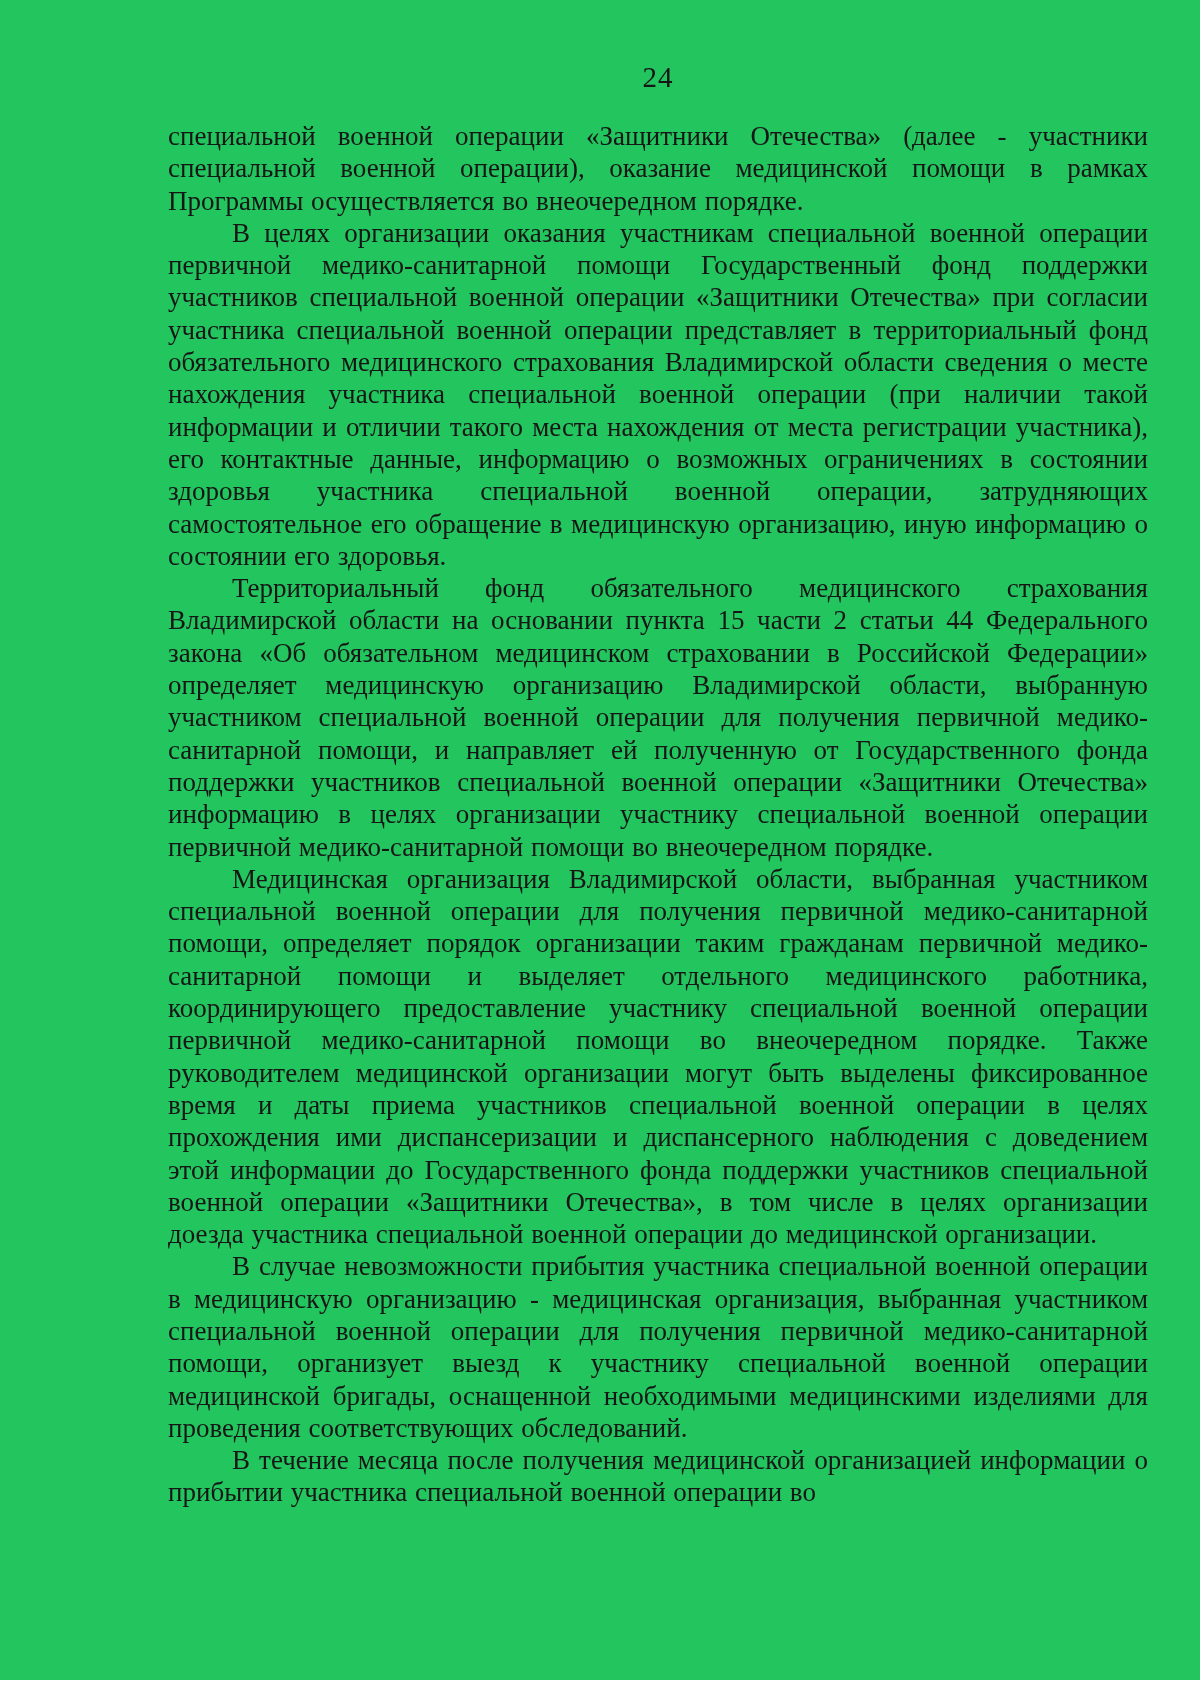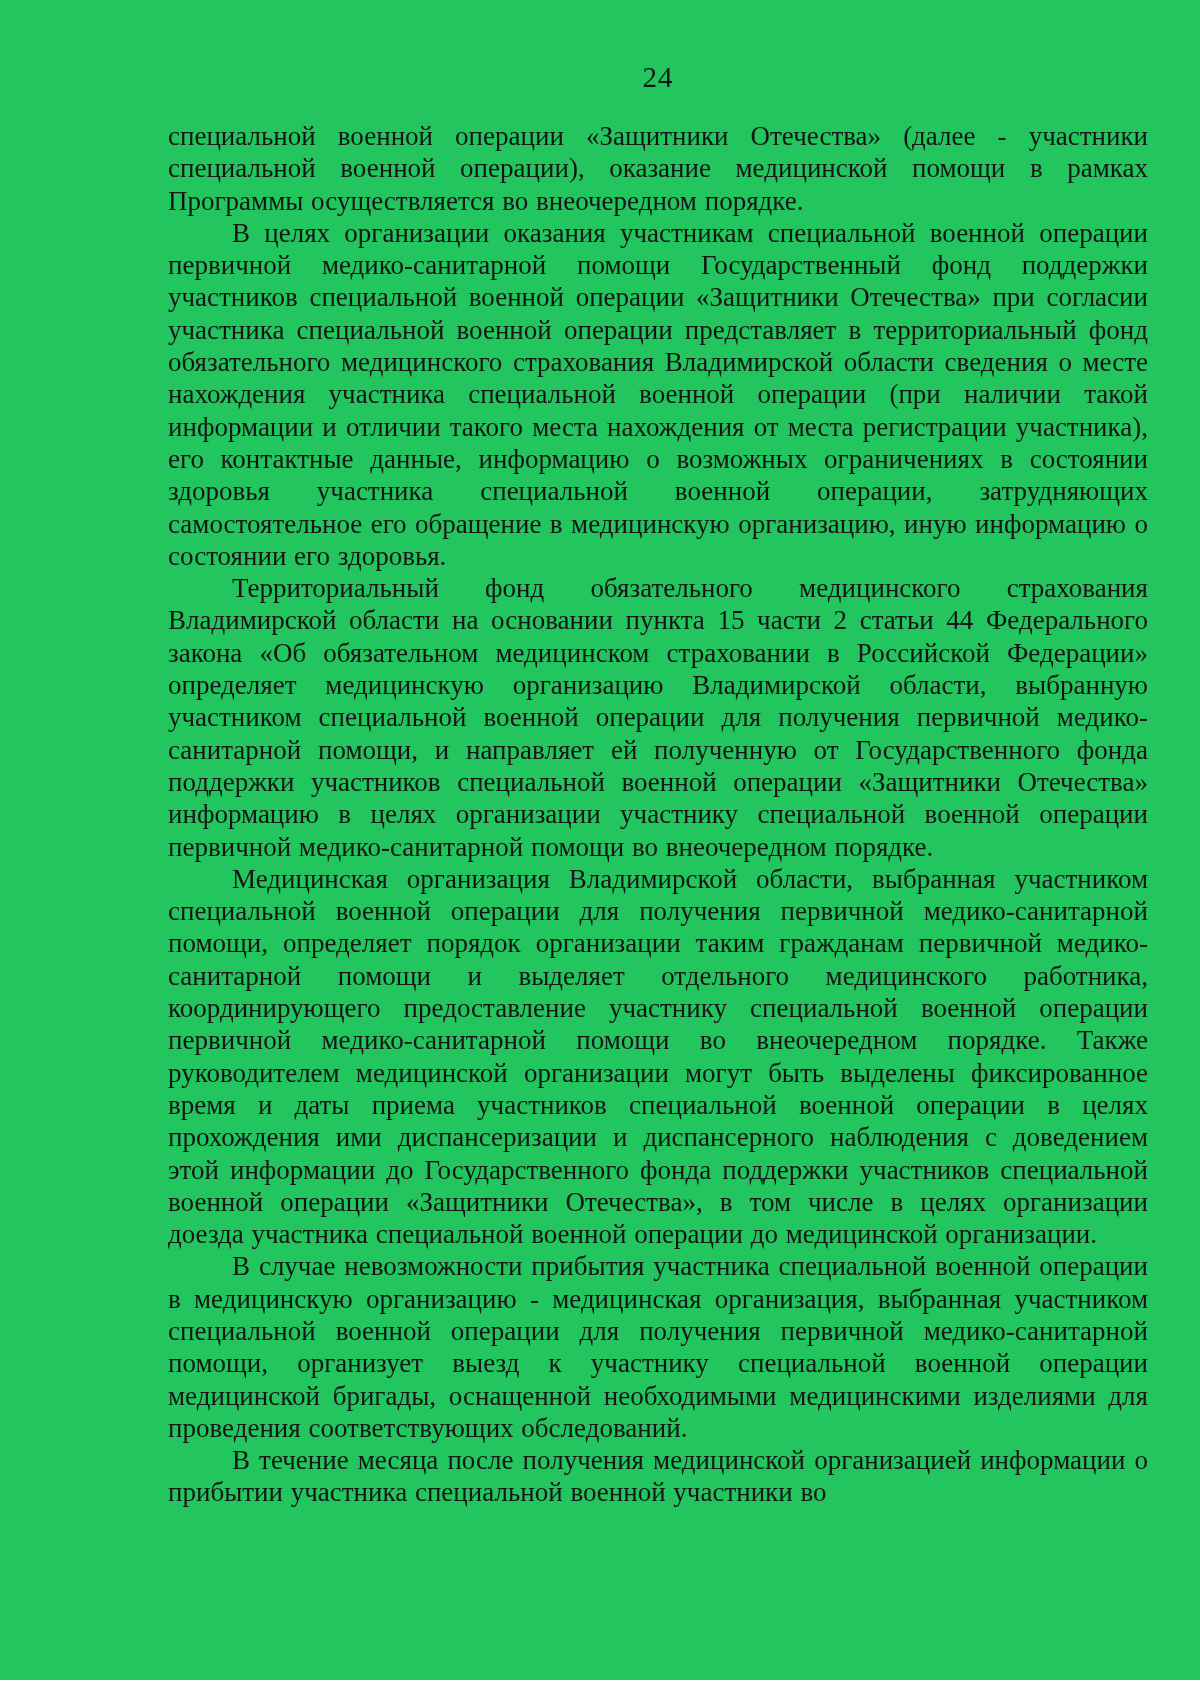--- a/index.html
+++ b/index.html
@@ -49,16 +49,16 @@
 
 <div class="page">
   <div class="content">
     <div class="page-number"><span>24</span></div>
     <div class="text">
       <p class="no-indent">специальной военной операции «Защитники Отечества» (далее - участники специальной военной операции), оказание медицинской помощи в рамках Программы осуществляется во внеочередном порядке.</p>
       <p>В целях организации оказания участникам специальной военной операции первичной медико-санитарной помощи Государственный фонд поддержки участников специальной военной операции «Защитники Отечества» при согласии участника специальной военной операции представляет в территориальный фонд обязательного медицинского страхования Владимирской области сведения о месте нахождения участника специальной военной операции (при наличии такой информации и отличии такого места нахождения от места регистрации участника), его контактные данные, информацию о возможных ограничениях в состоянии здоровья участника специальной военной операции, затрудняющих самостоятельное его обращение в медицинскую организацию, иную информацию о состоянии его здоровья.</p>
       <p>Территориальный фонд обязательного медицинского страхования Владимирской области на основании пункта 15 части 2 статьи 44 Федерального закона «Об обязательном медицинском страховании в Российской Федерации» определяет медицинскую организацию Владимирской области, выбранную участником специальной военной операции для получения первичной медико-санитарной помощи, и направляет ей полученную от Государственного фонда поддержки участников специальной военной операции «Защитники Отечества» информацию в целях организации участнику специальной военной операции первичной медико-санитарной помощи во внеочередном порядке.</p>
       <p>Медицинская организация Владимирской области, выбранная участником специальной военной операции для получения первичной медико-санитарной помощи, определяет порядок организации таким гражданам первичной медико-санитарной помощи и выделяет отдельного медицинского работника, координирующего предоставление участнику специальной военной операции первичной медико-санитарной помощи во внеочередном порядке. Также руководителем медицинской организации могут быть выделены фиксированное время и даты приема участников специальной военной операции в целях прохождения ими диспансеризации и диспансерного наблюдения с доведением этой информации до Государственного фонда поддержки участников специальной военной операции «Защитники Отечества», в том числе в целях организации доезда участника специальной военной операции до медицинской организации.</p>
       <p>В случае невозможности прибытия участника специальной военной операции в медицинскую организацию - медицинская организация, выбранная участником специальной военной операции для получения первичной медико-санитарной помощи, организует выезд к участнику специальной военной операции медицинской бригады, оснащенной необходимыми медицинскими изделиями для проведения соответствующих обследований.</p>
-      <p>В течение месяца после получения медицинской организацией информации о прибытии участника специальной военной участники во</p>
+      <p>В течение месяца после получения медицинской организацией информации о прибытии участника специальной военной операции во</p>
     </div>
   </div>
 </div>
 
 </body></html>

